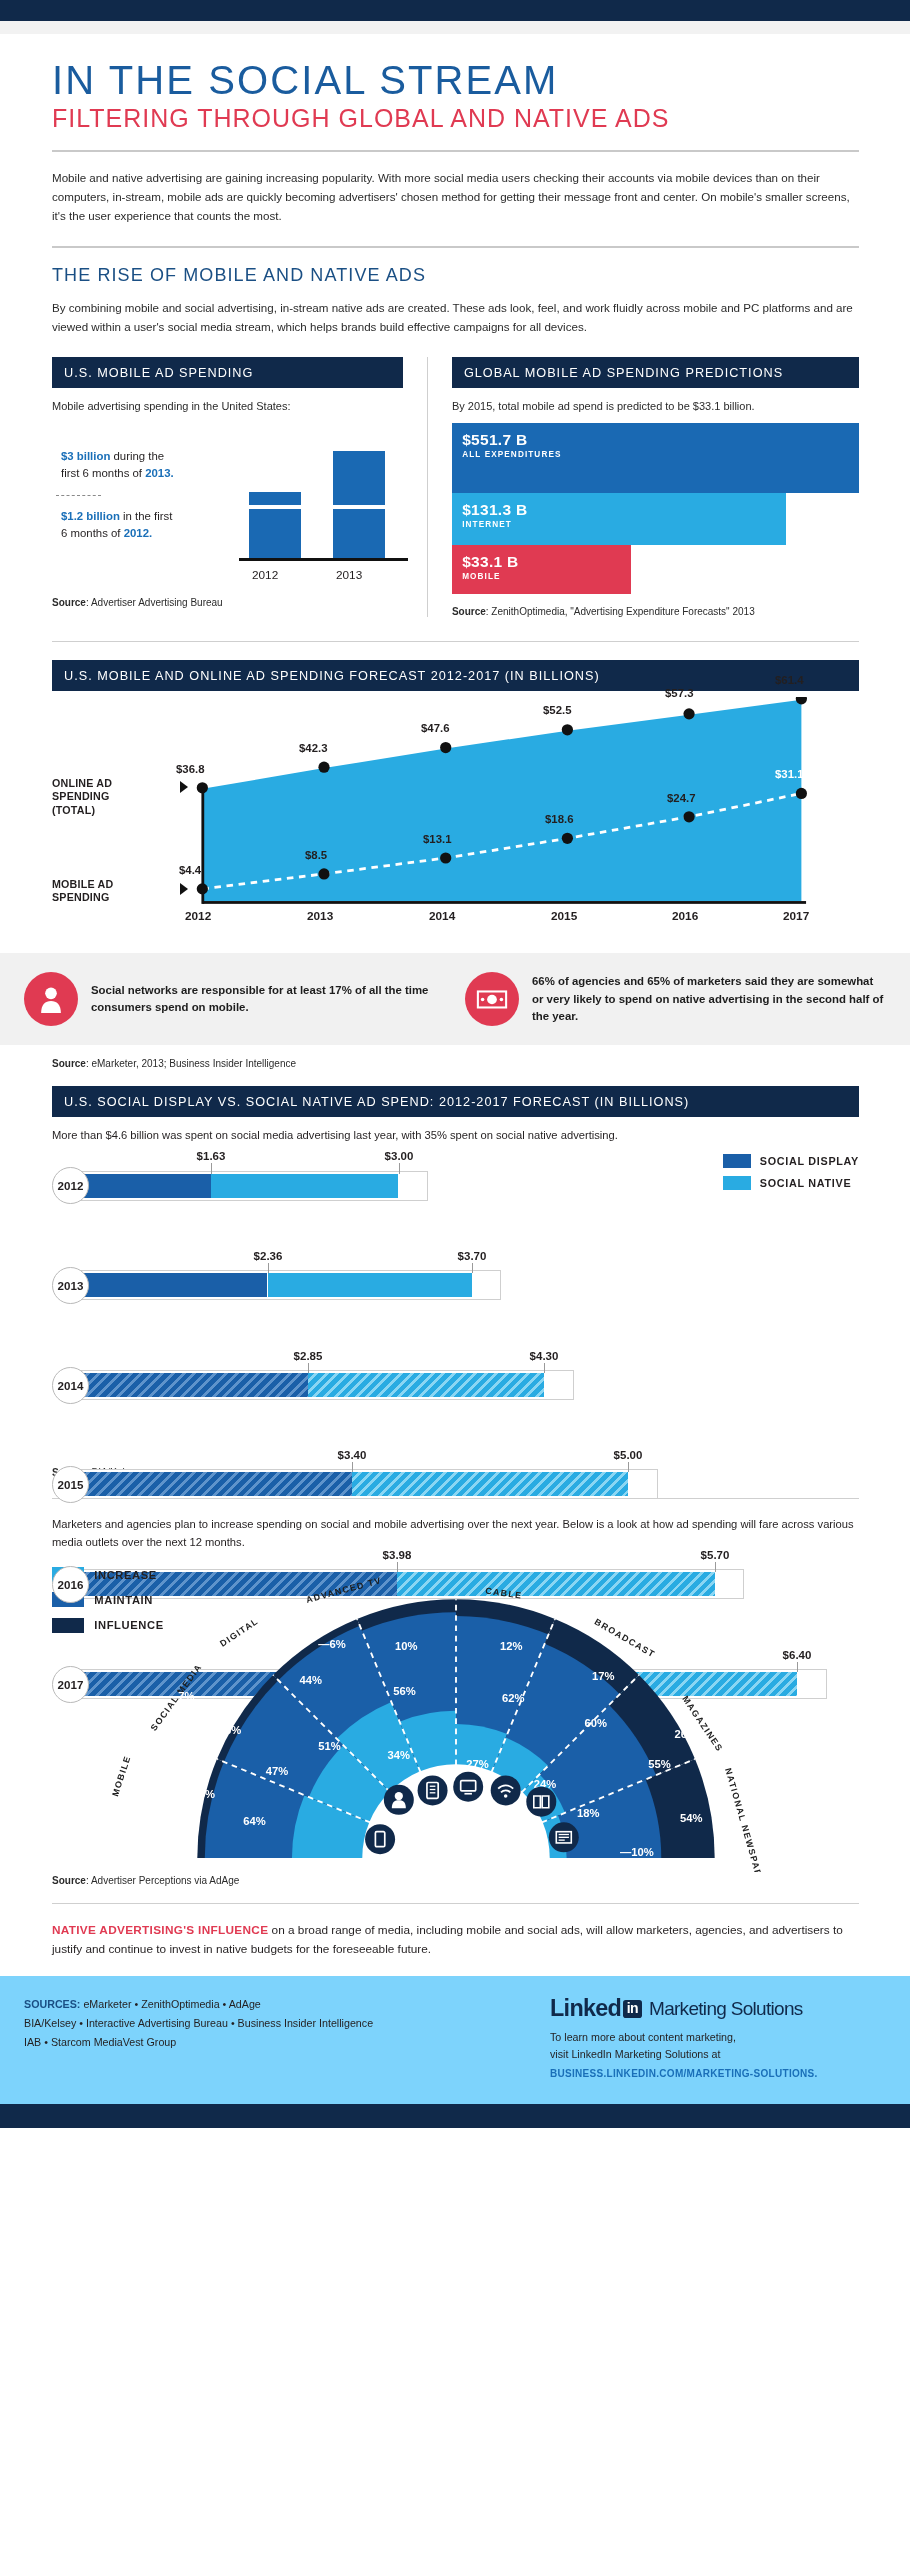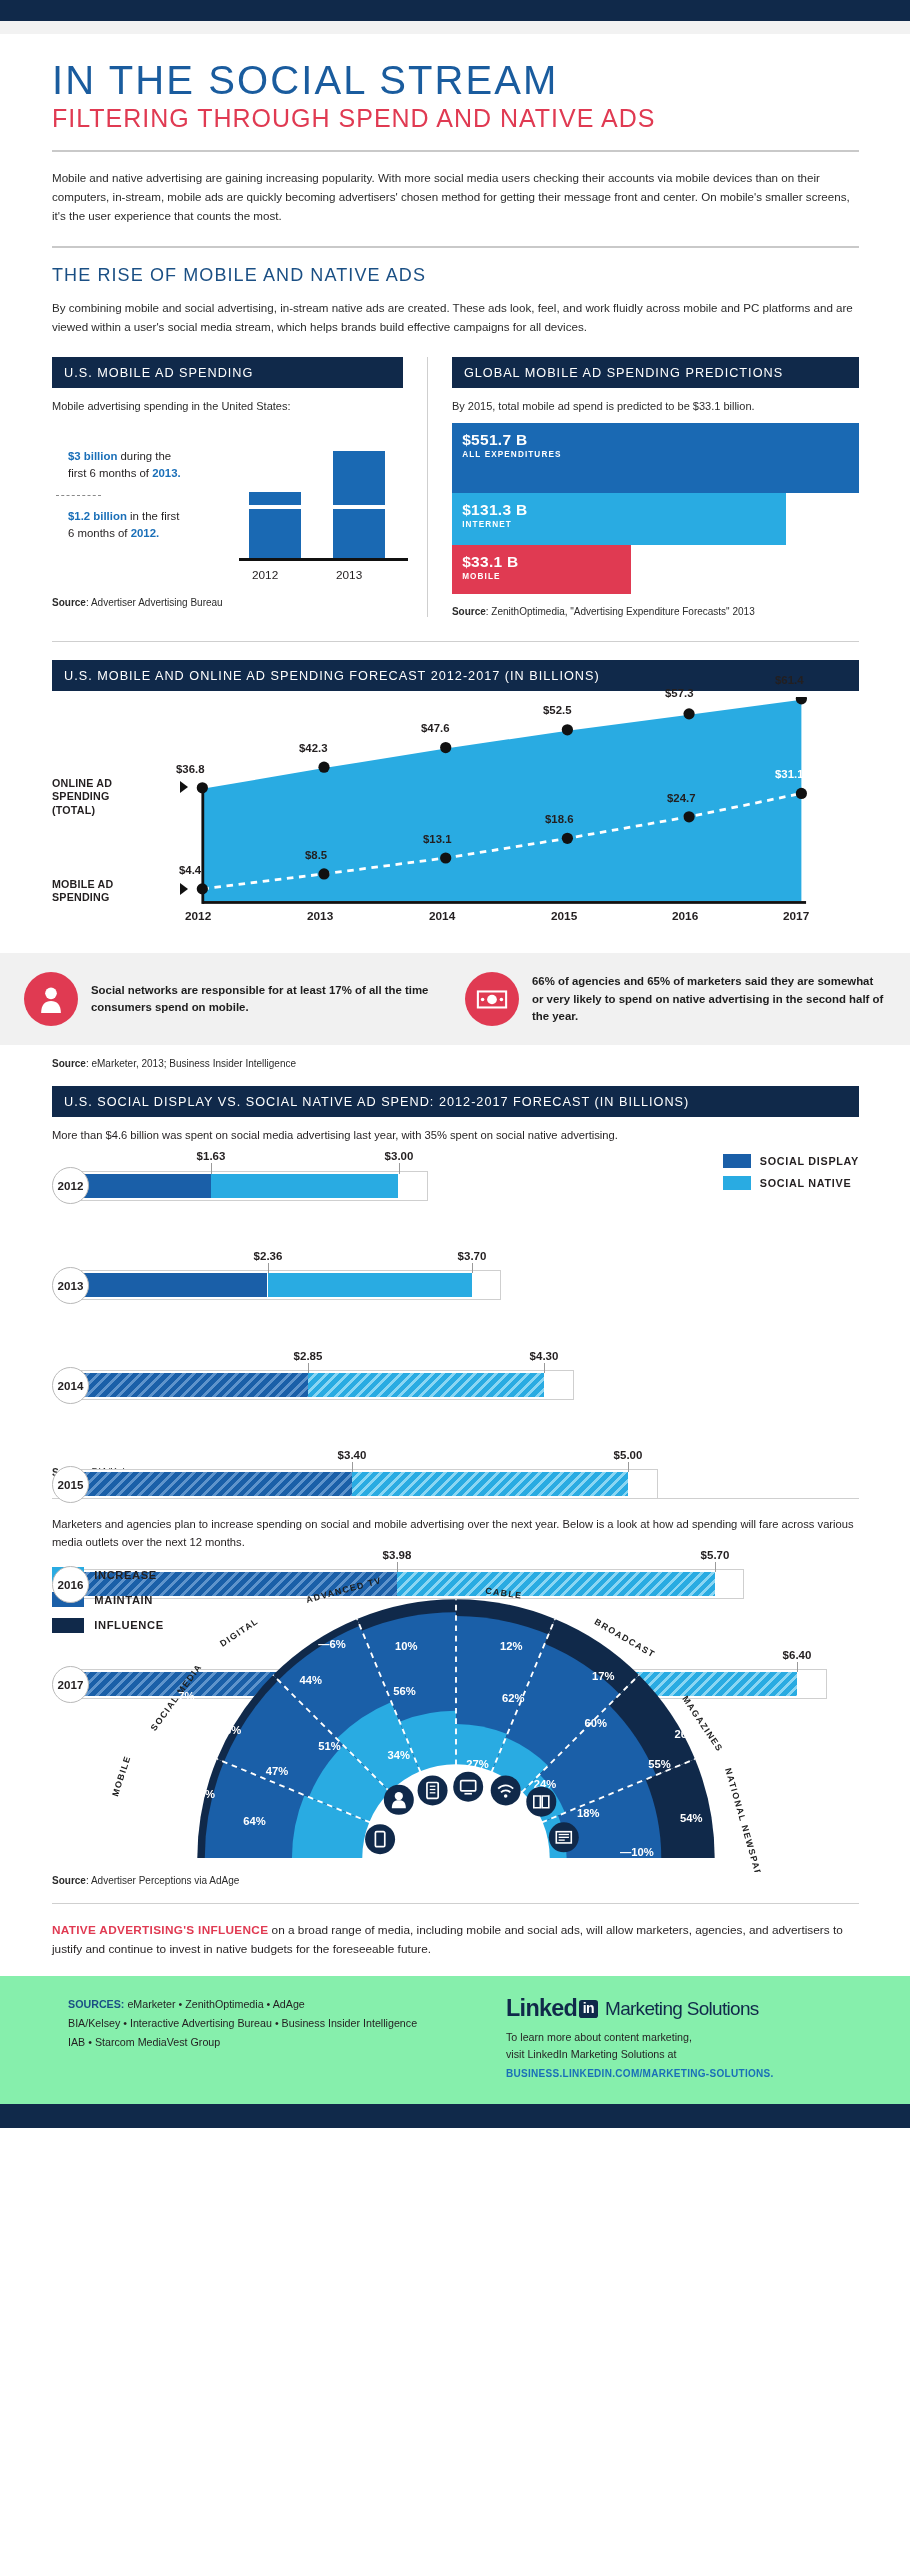--- a/index.html
+++ b/index.html
@@ -57,21 +57,21 @@
     color: #fff;
     font-size: 12.7px;
     letter-spacing: 1px;
     padding: 8.4px 12px;
     font-weight: 400;
   }
   .panel-note { font-size: 11px; margin: 12px 0 0; color: #2b2b2b; }
 
   
   .usmob { position: relative; height: 164px; margin-top: 9.4px; }
-  .usmob .txt { position: absolute; left: 16px; font-size: 11.4px; line-height: 1.55; }
+  .usmob .txt { position: absolute; left: 9px; font-size: 11.4px; line-height: 1.55; }
   .usmob .txt b { color: #1a6fb8; }
   .usmob .dashes { position: absolute; left: 3.7px; top: 73px; width: 45px; border-top: 1.9px dashed #8a8a8a; }
   .usmob .axis { position: absolute; left: 187px; bottom: 25px; width: 178px; height: 2.8px; background: #111; }
   .bar { position: absolute; background: #1a69b3; width: 52px; }
   .barlabel { position: absolute; font-size: 11.8px; bottom: 3.7px; }
 
   
   .gpanel { margin-top: 11.2px; }
   .gbar { position: relative; color: #fff; padding: 7.5px 10.3px 8.4px; }
   .gbar .amt { font-size: 15.5px; font-weight: bold; letter-spacing: 0.3px; }
@@ -128,21 +128,21 @@
   .proj-note { font-size: 11.2px; line-height: 1.6; margin: 9.4px 0 0; }
   .fanwrap { position: relative; height: 314px; margin-top: 5.6px; }
   .fanlegend { position: absolute; left: 0; top: 9.4px; font-size: 11.2px; font-weight: bold; letter-spacing: 0.6px; }
   .fanlegend div { display: flex; align-items: center; gap: 10.3px; margin-bottom: 10.3px; text-align: center; }
   .fanlegend i { width: 32px; height: 15px; display: block; }
 
   
   .native { font-size: 11.8px; line-height: 1.62; margin-top: 15px; }
   .native b { color: #e03a52; font-weight: bold; letter-spacing: 0.3px; }
 
-  .footer { background: #86efac; margin-top: 17px; padding: 19px 68px 24px; display: flex; }
+  .footer { background: #7dd3fc; margin-top: 17px; padding: 19px 24px 24px; display: flex; }
   .fsrc { font-size: 10.7px; line-height: 1.75; flex: 1; }
   .fsrc .lbl { color: #1a4f84; font-weight: bold; }
   .flink { width: 337px; }
   .brand { font-size: 23.4px; color: #10294a; font-weight: bold; letter-spacing: -0.7px; display: flex; align-items: center; }
   .inbox { background: #10294a; color: #fff; font-size: 14px; border-radius: 2.8px; padding: 0.9px 3.7px 1.9px; margin-left: 1.9px; font-weight: bold; }
   .brand .ms { font-weight: 400; font-size: 19px; margin-left: 7.5px; color: #10294a; }
   .flink p { font-size: 10.7px; line-height: 1.6; margin-top: 6.6px; }
   .flink a { color: #1a6fb8; font-weight: bold; font-size: 10px; letter-spacing: 0.3px; text-decoration: none; }
   .botbar { height: 24px; background: #10294a; }
 </style>
@@ -150,21 +150,21 @@
 <body>
 
 <div class="page">
 
   <div class="topbar"></div>
   <div class="topgap"></div>
 
   <div class="content">
 
     <h1 class="title">IN THE SOCIAL STREAM</h1>
-    <h2 class="subtitle">FILTERING THROUGH SPEND AND NATIVE ADS</h2>
+    <h2 class="subtitle">FILTERING THROUGH GLOBAL AND NATIVE ADS</h2>
     <div class="rule"></div>
     <p class="body">Mobile and native advertising are gaining increasing popularity. With more social media users checking their accounts via mobile devices than on their computers, in-stream, mobile ads are quickly becoming advertisers' chosen method for getting their message front and center. On mobile's smaller screens, it's the user experience that counts the most.</p>
     <div class="rule" style="margin-top:20.6px;"></div>
 
     <h3 class="section">THE RISE OF MOBILE AND NATIVE ADS</h3>
     <p class="body">By combining mobile and social advertising, in-stream native ads are created. These ads look, feel, and work fluidly across mobile and PC platforms and are viewed within a user's social media stream, which helps brands build effective campaigns for all devices.</p>
 
     <div class="cols">
 
       <div class="col-left">

